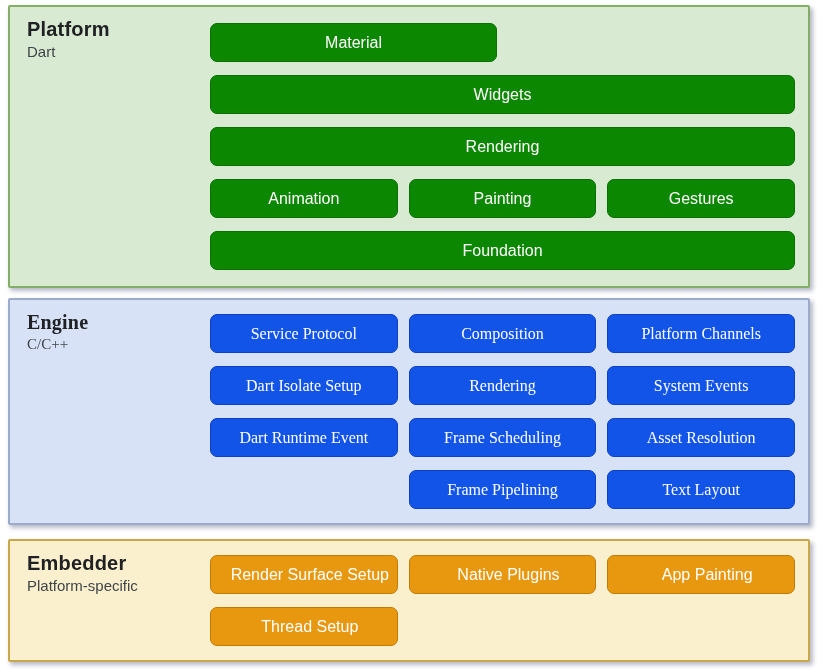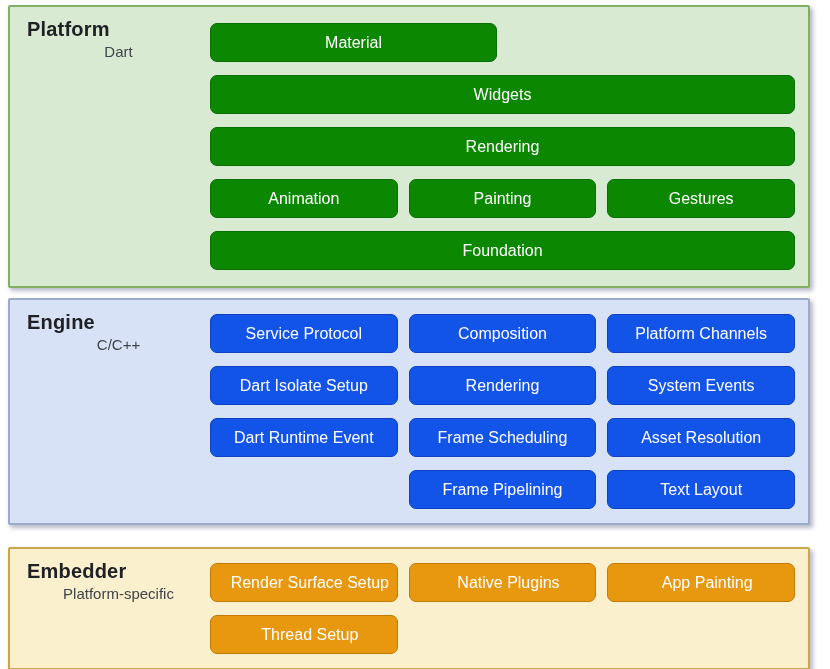--- a/index.html
+++ b/index.html
@@ -29,21 +29,22 @@
     box-shadow: 2.5px 3px 4px rgba(125, 130, 155, 0.55);
   }
   .layer-framework {
     background: var(--framework-bg);
     border-color: var(--framework-border);
     margin-bottom: 10px;
   }
   .layer-engine {
     background: var(--engine-bg);
     border-color: var(--engine-border);
-    margin-bottom: 22px;
+    margin-bottom: 14px;
+    font-family: Liberation Serif, serif;
   }
   .layer-embedder {
     background: var(--embedder-bg);
     border-color: var(--embedder-border);
   }
   .label-col {
     box-sizing: border-box;
     width: 200px;
     flex: 0 0 200px;
     padding: 11px 0 0 17px;
@@ -52,21 +53,20 @@
     font-size: 20px;
     font-weight: bold;
     color: var(--title-text);
     letter-spacing: 0.2px;
     line-height: 1.15;
   }
   .layer-subtitle {
     font-size: 15px;
     color: var(--subtitle-text);
     margin-top: 2px;
-    text-align: center;
   }
   .grid {
     flex: 1;
     display: grid;
     column-gap: 11px;
     row-gap: 13px;
     grid-auto-rows: 39px;
     padding: 16px 13px 16px 0;
   }
   .grid-framework { grid-template-columns: repeat(6, 1fr); }

